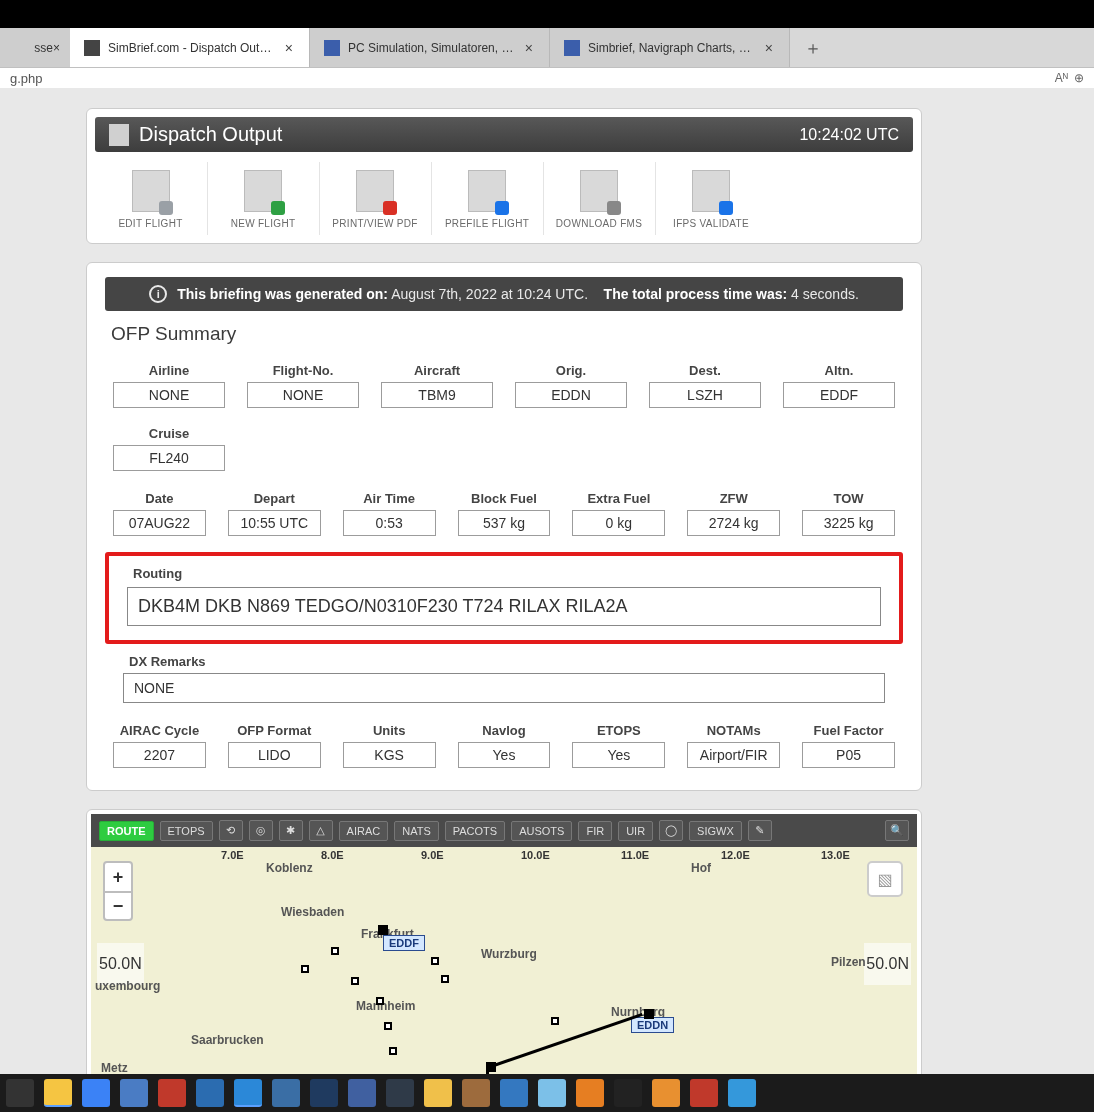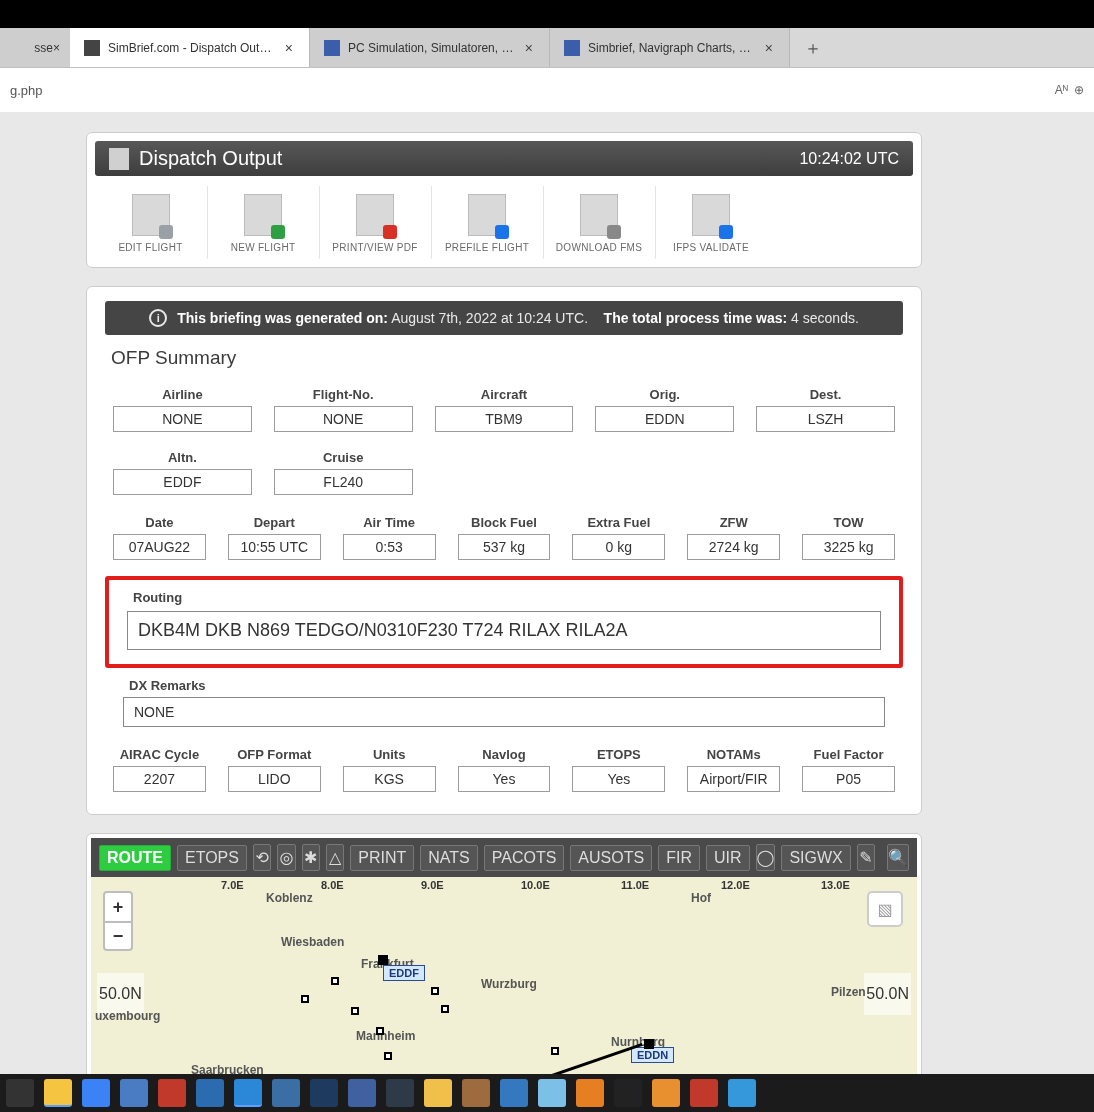--- a/index.html
+++ b/index.html
@@ -8,21 +8,21 @@
 .tabs-row { background: #d8d8d8; display: flex; height: 40px; align-items: stretch; border-bottom: 1px solid #c0c0c0; }
 .tab-frag { width: 70px; background: #cecece; display: flex; align-items: center; justify-content: flex-end; padding-right: 10px; font-size: 12px; color: #333; }
 .tab { display: flex; align-items: center; padding: 0 14px; font-size: 12px; color: #333; background: #cecece; border-right: 1px solid #b8b8b8; gap: 8px; max-width: 240px; }
 .tab.active { background: #fff; }
 .tab span.label { white-space: nowrap; overflow: hidden; text-overflow: ellipsis; }
 .tab .favicon { width: 16px; height: 16px; background: #888; flex-shrink: 0; }
 .tab .favicon.sb { background: #444; }
 .tab .favicon.blue { background: #3b5eab; }
 .tab .close { font-size: 14px; color: #444; padding: 0 2px; }
 .tab-plus { display: flex; align-items: center; padding: 0 14px; font-size: 18px; color: #555; }
-.addr-row { background: #fff; height: 44px; display: flex; align-items: center; padding: 0 10px; font-size: 13px; color: #555; justify-content: space-between; }
+.addr-row { background: #fff; height: 20px; display: flex; align-items: center; padding: 0 10px; font-size: 13px; color: #555; justify-content: space-between; }
 .addr-right { display: flex; gap: 6px; align-items: center; color: #666; font-size: 12px; }
 
 .page { padding: 20px 0 0 86px; }
 .panel { background: #fff; border: 1px solid #ccc; border-radius: 6px; width: 836px; margin-bottom: 18px; padding: 8px; }
 
 .header-bar { background: linear-gradient(#585858,#3d3d3d); color: #fff; display: flex; align-items: center; justify-content: space-between; padding: 6px 14px; border-radius: 3px; }
 .header-bar .left { display: flex; align-items: center; gap: 10px; }
 .header-bar .icon { width: 20px; height: 22px; background: #d0d0d0; }
 .header-bar h1 { font-size: 20px; font-weight: normal; }
 .header-bar .time { font-size: 16px; }
@@ -51,21 +51,21 @@
 .routing-wrap .rte { border: 1px solid #888; padding: 8px 10px; font-size: 18px; color: #333; }
 
 .remarks { padding: 0 18px; }
 .remarks .lbl { font-size: 13px; font-weight: bold; color: #444; margin: 6px 0 4px 6px; }
 .remarks .box { border: 1px solid #888; padding: 6px 10px; font-size: 14px; color: #333; }
 
 .grid2 { display: grid; grid-template-columns: repeat(6, 1fr); gap: 18px 22px; padding: 0 8px; margin-top: 20px; }
 
 .map-panel { padding: 4px; }
 .map-toolbar { background: #4a4a4a; padding: 6px 8px; display: flex; gap: 6px; align-items: center; }
-.mt-btn { background: #555; border: 1px solid #777; color: #ddd; font-size: 16px; padding: 3px 7px; cursor: pointer; border-radius: 2px; }
+.mt-btn { background: #555; border: 1px solid #777; color: #ddd; font-size: 11px; padding: 3px 7px; cursor: pointer; border-radius: 2px; }
 .mt-btn.on { background: #2ecc40; border-color: #27ae38; color: #fff; font-weight: bold; }
 .mt-btn.icon { width: 24px; padding: 3px 0; text-align: center; }
 .mt-spacer { flex: 1; }
 
 .map { position: relative; height: 250px; background: #f1f0d4; overflow: hidden; }
 .map .zoom { position: absolute; left: 12px; top: 14px; background: #fff; border: 2px solid #bdbdbd; border-radius: 4px; width: 30px; }
 .map .zoom div { height: 28px; display: flex; align-items: center; justify-content: center; font-size: 18px; font-weight: bold; color: #333; cursor: pointer; }
 .map .zoom div + div { border-top: 2px solid #bdbdbd; }
 .map .layers { position: absolute; right: 14px; top: 14px; width: 36px; height: 36px; background: #fff; border: 2px solid #ccc; border-radius: 5px; display: flex; align-items: center; justify-content: center; color: #999; }
 .map .lon-lbl { position: absolute; top: 2px; font-size: 11px; font-weight: bold; color: #333; }
@@ -159,21 +159,21 @@
         <b>This briefing was generated on:</b>
         <span>August 7th, 2022 at 10:24 UTC.</span>
         &nbsp;&nbsp;
         <b>The total process time was:</b>
         <span>4 seconds.</span>
       </span>
     </div>
 
     <h2>OFP Summary</h2>
 
-    <div class="grid" style="grid-template-columns:repeat(5,1fr);" id="row1">
+    <div class="grid" style="grid-template-columns:repeat(6,1fr);" id="row1">
         <div class="field">
           <div class="lbl">Airline</div>
       <div class="box">NONE</div>
         </div>
         <div class="field">
           <div class="lbl">Flight-No.</div>
       <div class="box">NONE</div>
         </div>
         <div class="field">
           <div class="lbl">Aircraft</div>
@@ -270,21 +270,21 @@
   </div>
 
   <div class="panel map-panel">
     <div class="map-toolbar" id="map-tb">
         <div class="mt-btn on">ROUTE</div>
         <div class="mt-btn">ETOPS</div>
         <div class="mt-btn icon">⟲</div>
         <div class="mt-btn icon">◎</div>
         <div class="mt-btn icon">✱</div>
         <div class="mt-btn icon">△</div>
-        <div class="mt-btn">PRINT</div>
+        <div class="mt-btn">AIRAC</div>
         <div class="mt-btn">NATS</div>
         <div class="mt-btn">PACOTS</div>
         <div class="mt-btn">AUSOTS</div>
         <div class="mt-btn">FIR</div>
         <div class="mt-btn">UIR</div>
         <div class="mt-btn icon">◯</div>
         <div class="mt-btn">SIGWX</div>
         <div class="mt-btn icon">✎</div>
         <div class="mt-spacer"></div>
         <div class="mt-btn icon">🔍</div>

